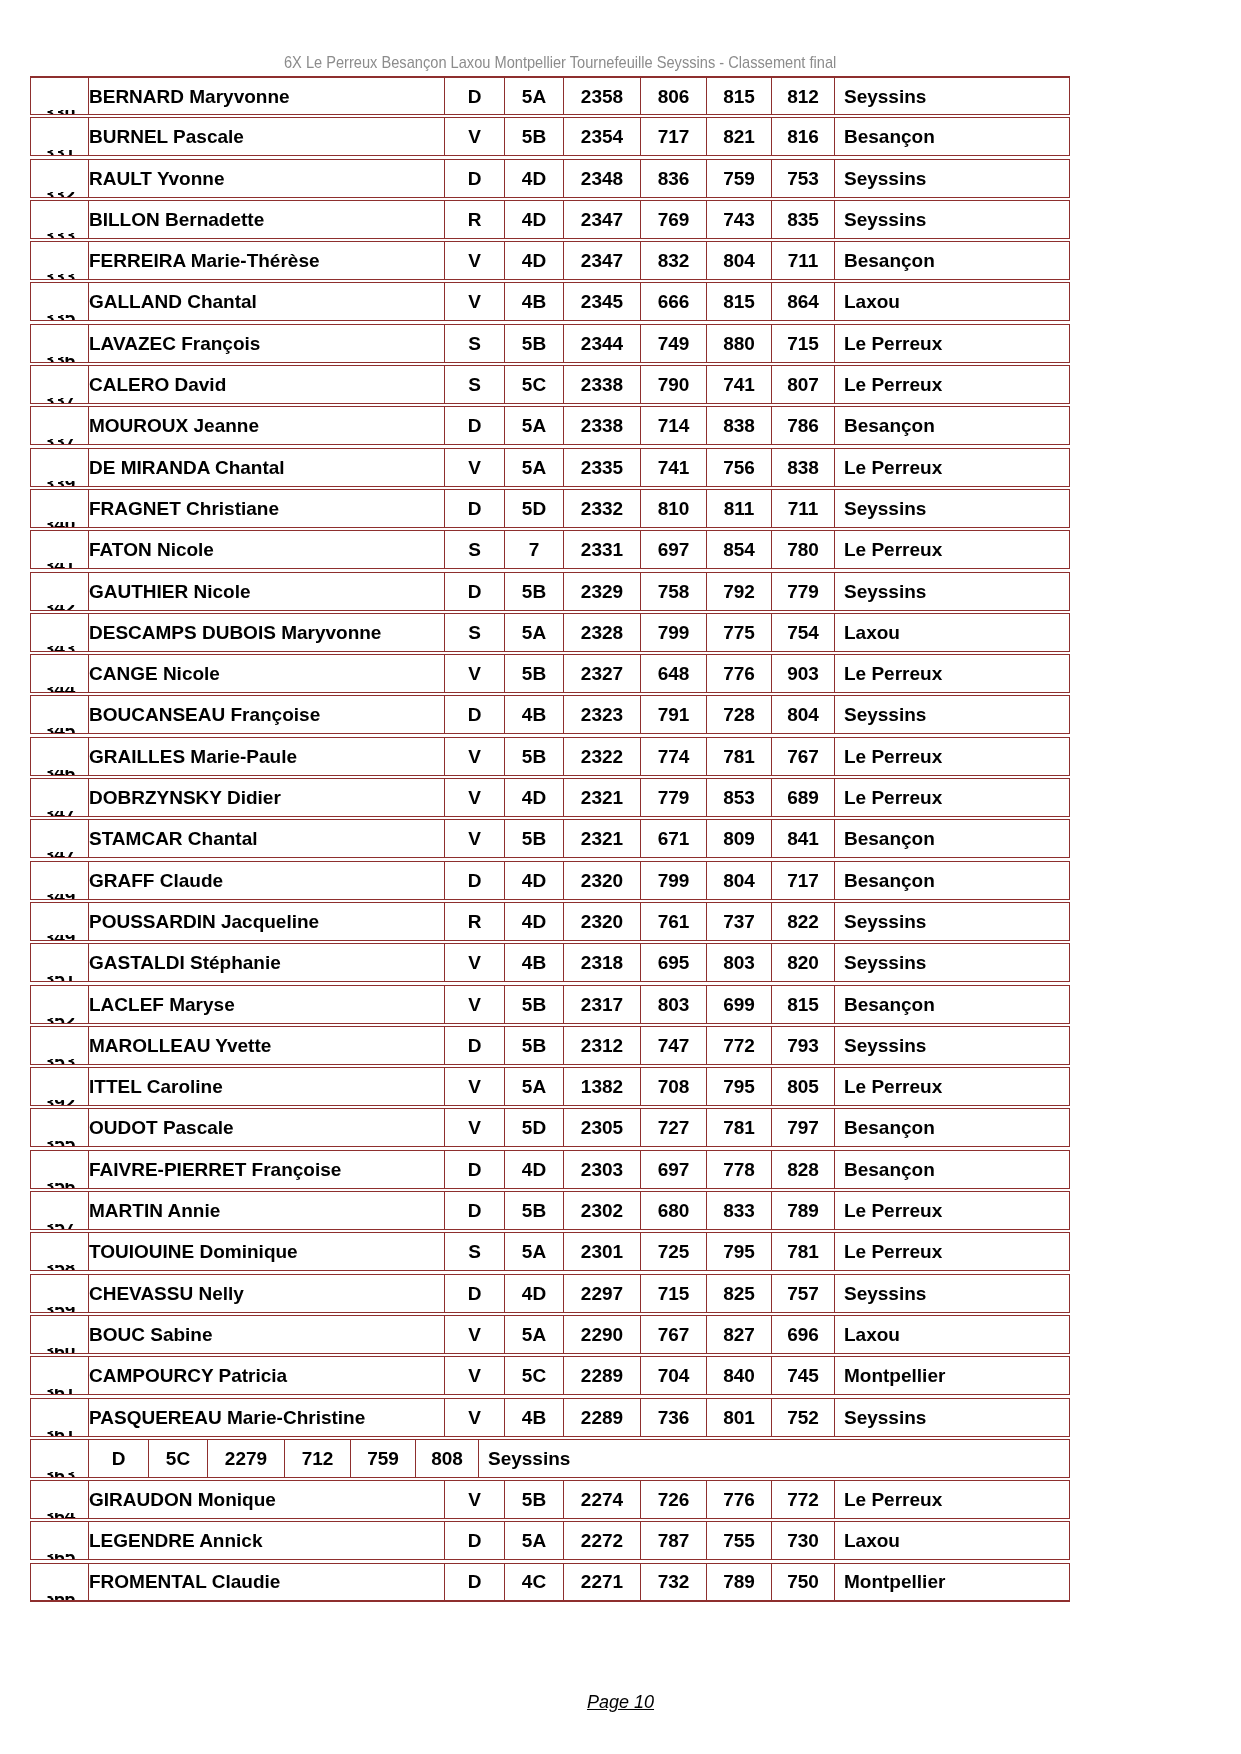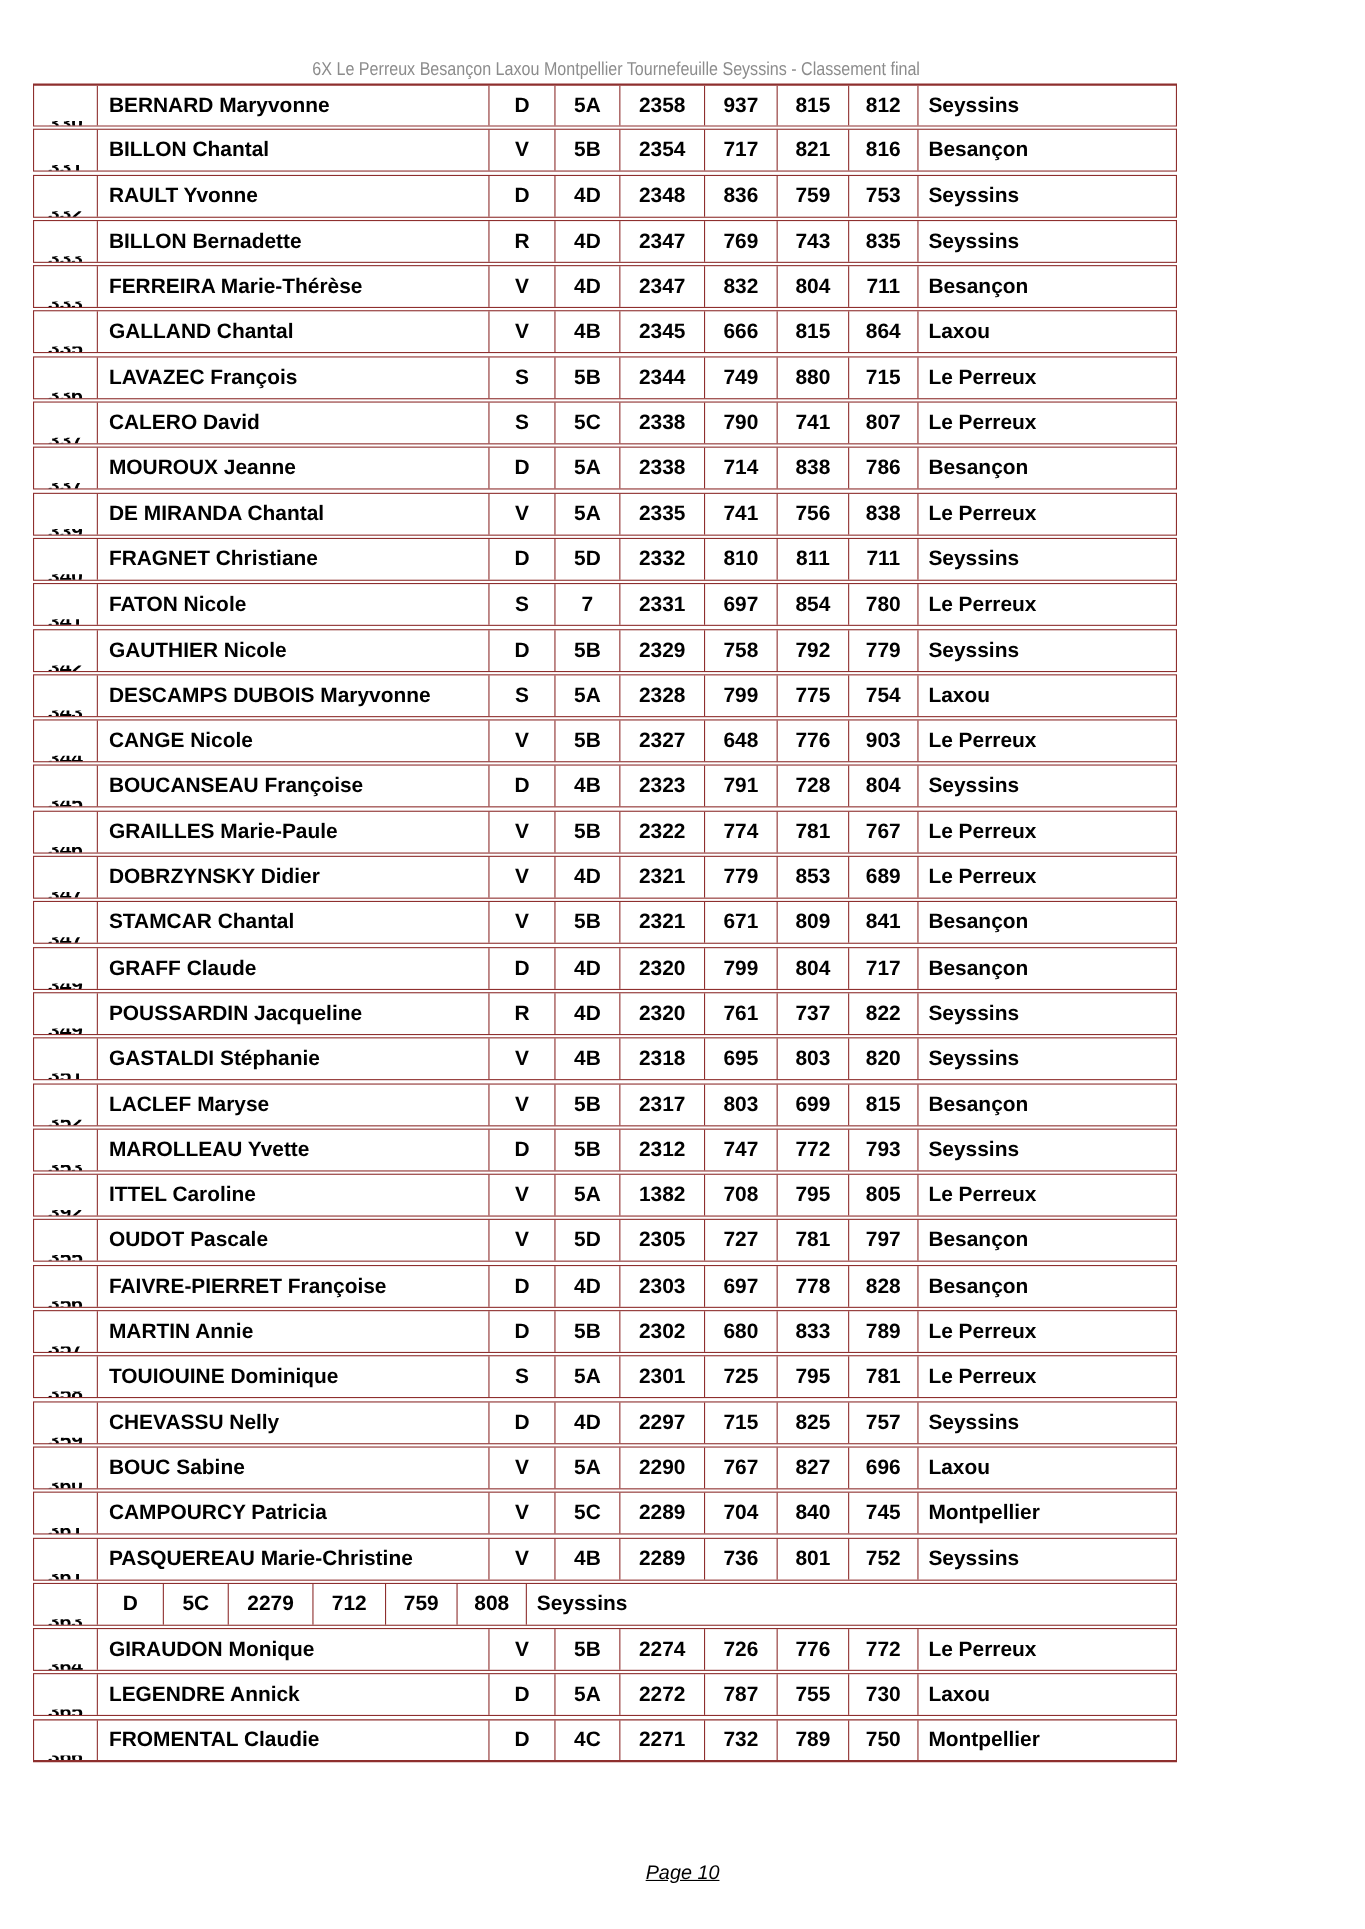--- a/index.html
+++ b/index.html
@@ -27,21 +27,21 @@
   }
   .row:first-child{border-top-width:2px;}
   .row:last-child{border-bottom-width:2px;}
   .cell{
     box-sizing:border-box;display:flex;align-items:center;justify-content:center;
     border-left:1px solid var(--maroon);
     font-weight:bold;font-size:19px;line-height:1;white-space:nowrap;overflow:hidden;
   }
   .cell:first-child{border-left:none;}
   .c-rank  {width:57px;margin-top:32px;}
-  .c-name  {width:356px;justify-content:flex-start;padding-left:10px;}
+  .c-name  {width:356px;justify-content:flex-start;}
   .c-status{width:60px;}
   .c-series{width:59px;}
   .c-total {width:77px;}
   .c-g1    {width:66px;}
   .c-g2    {width:65px;}
   .c-g3    {width:63px;}
   .c-club  {flex:1;justify-content:flex-start;padding-left:9px;}
   .page-footer{
     position:absolute;left:0;top:1692px;width:1241px;
     text-align:center;font-style:italic;font-size:18px;color:#000;text-decoration:underline;
@@ -54,28 +54,28 @@
   <span class="condense">6X Le Perreux Besançon Laxou Montpellier Tournefeuille Seyssins - Classement final</span>
 </div>
 
 <div class="ranking-table">
     <div class="row">
     <div class="cell c-rank">330</div>
     <div class="cell c-name">BERNARD Maryvonne</div>
     <div class="cell c-status">D</div>
     <div class="cell c-series">5A</div>
     <div class="cell c-total">2358</div>
-    <div class="cell c-g1">937</div>
+    <div class="cell c-g1">806</div>
     <div class="cell c-g2">815</div>
     <div class="cell c-g3">812</div>
     <div class="cell c-club">Seyssins</div>
   </div>
     <div class="row">
     <div class="cell c-rank">331</div>
-    <div class="cell c-name">BILLON Chantal</div>
+    <div class="cell c-name">BURNEL Pascale</div>
     <div class="cell c-status">V</div>
     <div class="cell c-series">5B</div>
     <div class="cell c-total">2354</div>
     <div class="cell c-g1">717</div>
     <div class="cell c-g2">821</div>
     <div class="cell c-g3">816</div>
     <div class="cell c-club">Besançon</div>
   </div>
     <div class="row">
     <div class="cell c-rank">332</div>

